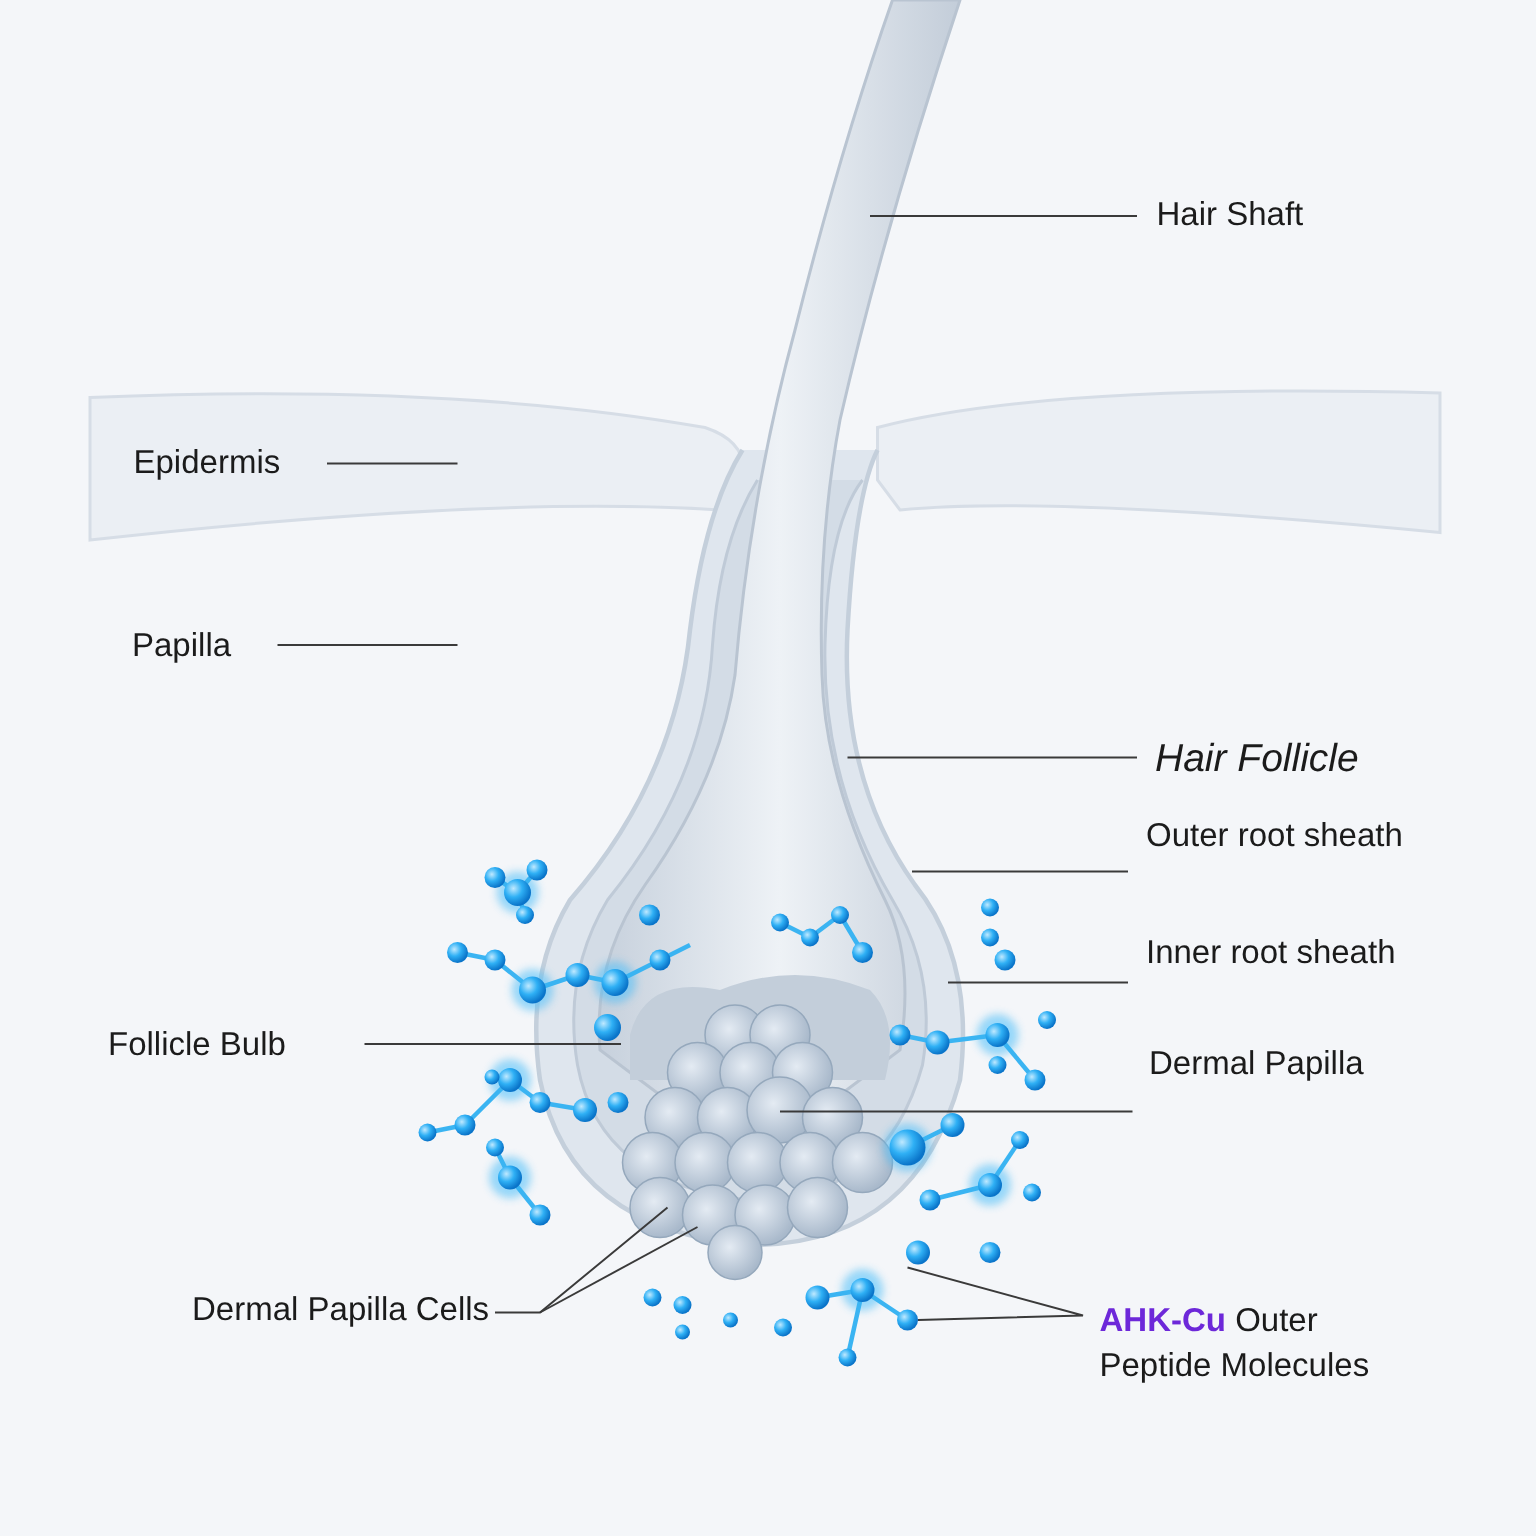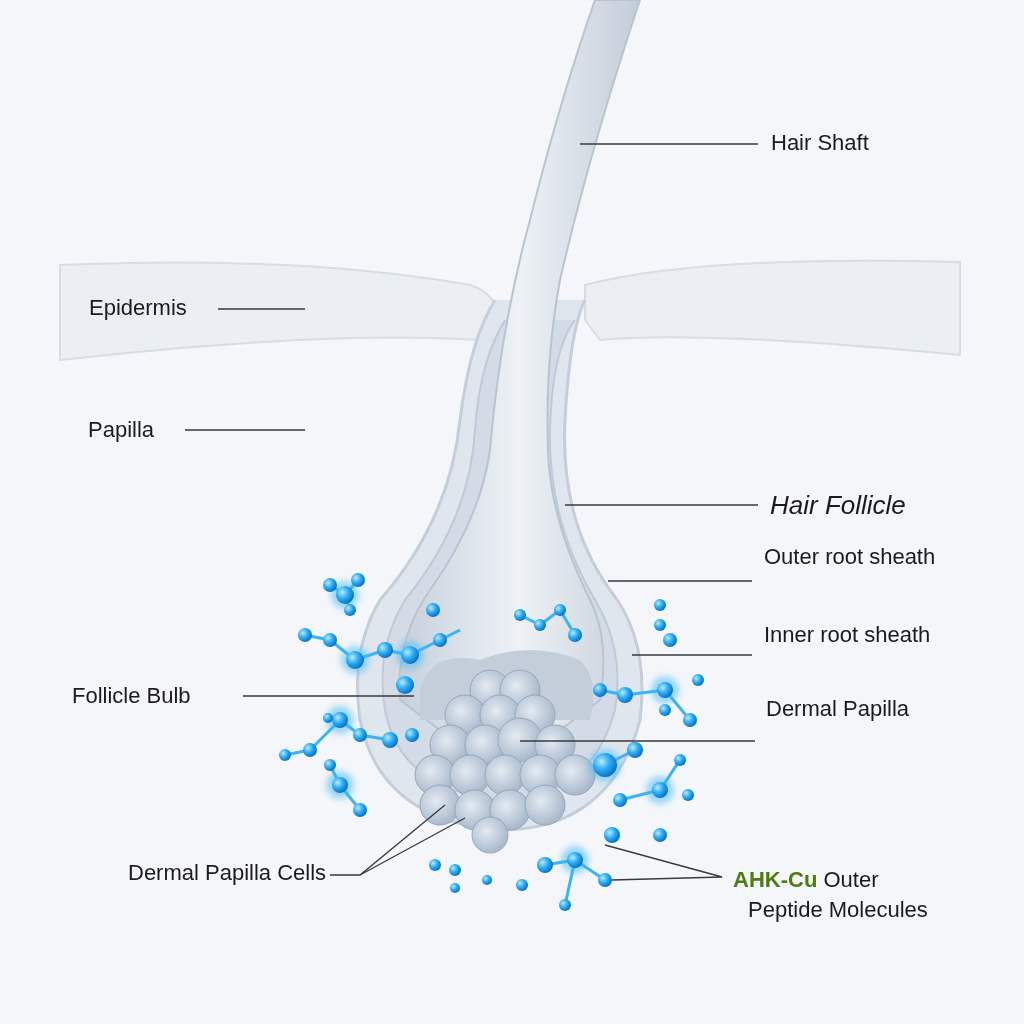--- a/index.html
+++ b/index.html
@@ -1,20 +1,20 @@
 <!DOCTYPE html>
 <html><head>
 <meta charset="utf-8">
 <style>
   html, body { margin:0; padding:0; }
   body { width:1024px; height:1024px; background:#f4f6f9; position:relative; overflow:hidden; font-family:"Liberation Sans", sans-serif; }
   svg.art { position:absolute; left:0; top:0; }
   .label { position:absolute; color:#1b1b1b; font-size:22px; white-space:nowrap; line-height:1; }
   .label.big { font-size:26px; }
-  .accent { color:#4d7c0f; font-weight:bold; }
+  .accent { color:#6d28d9; font-weight:bold; }
 </style>
 </head>
 <body>
 
 <svg class="art" width="1024" height="1024" viewBox="0 0 1024 1024">
   <defs>
     <radialGradient id="mol" cx="35%" cy="35%" r="65%">
       <stop offset="0" stop-color="#bfe9ff"></stop>
       <stop offset="0.5" stop-color="#2fb0f5"></stop>
       <stop offset="1" stop-color="#0a74c9"></stop>
@@ -177,13 +177,13 @@
 <div class="label" style="left:771px;top:132px;">Hair Shaft</div>
 <div class="label" style="left:89px;top:297px;">Epidermis</div>
 <div class="label" style="left:88px;top:419px;">Papilla</div>
 <div class="label big" style="left:770px;top:492px;font-style:italic;">Hair Follicle</div>
 <div class="label" style="left:764px;top:546px;">Outer root sheath</div>
 <div class="label" style="left:764px;top:624px;">Inner root sheath</div>
 <div class="label" style="left:72px;top:685px;">Follicle Bulb</div>
 <div class="label" style="left:766px;top:698px;">Dermal Papilla</div>
 <div class="label" style="left:96px;top:862px;margin-left:32px;">Dermal Papilla Cells</div>
 <div class="label" style="left:733px;top:869px;"><span class="accent">AHK-Cu</span><span> Outer</span></div>
-<div class="label" style="left:733px;top:899px;margin-left:15px;">Peptide Molecules</div>
+<div class="label" style="left:733px;top:899px;">Peptide Molecules</div>
 
 </body></html>

